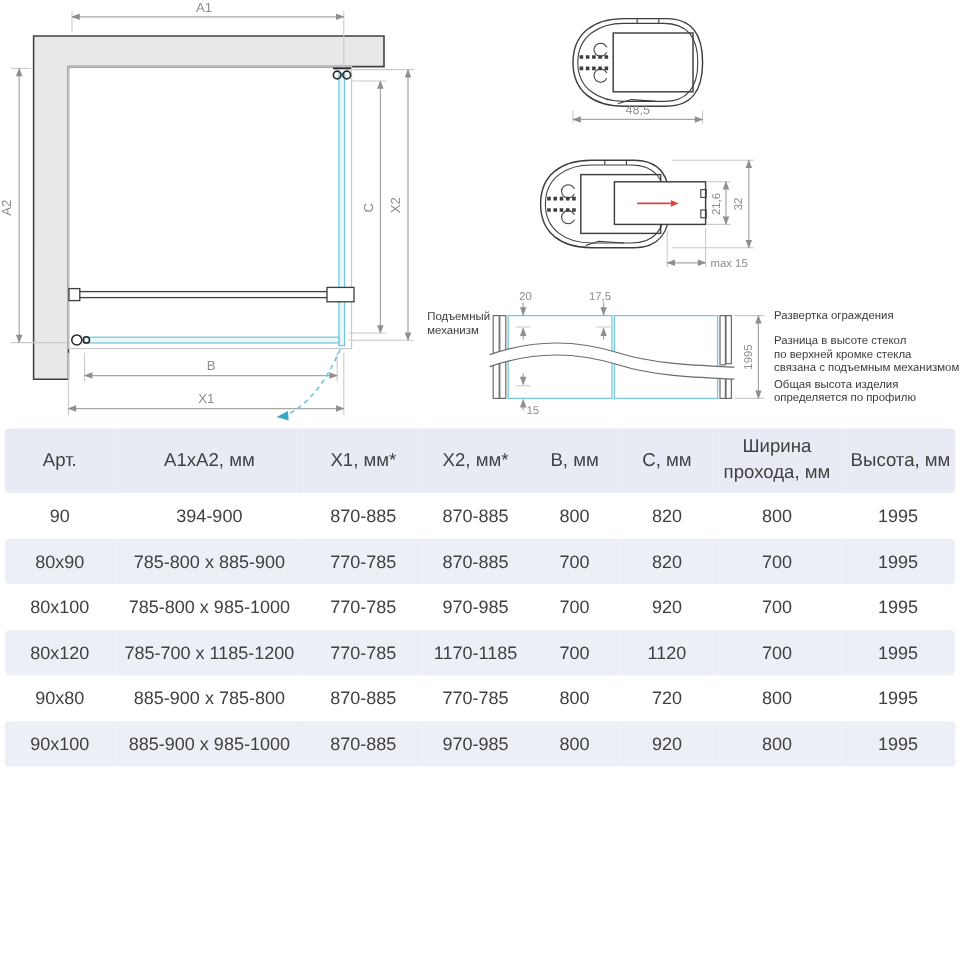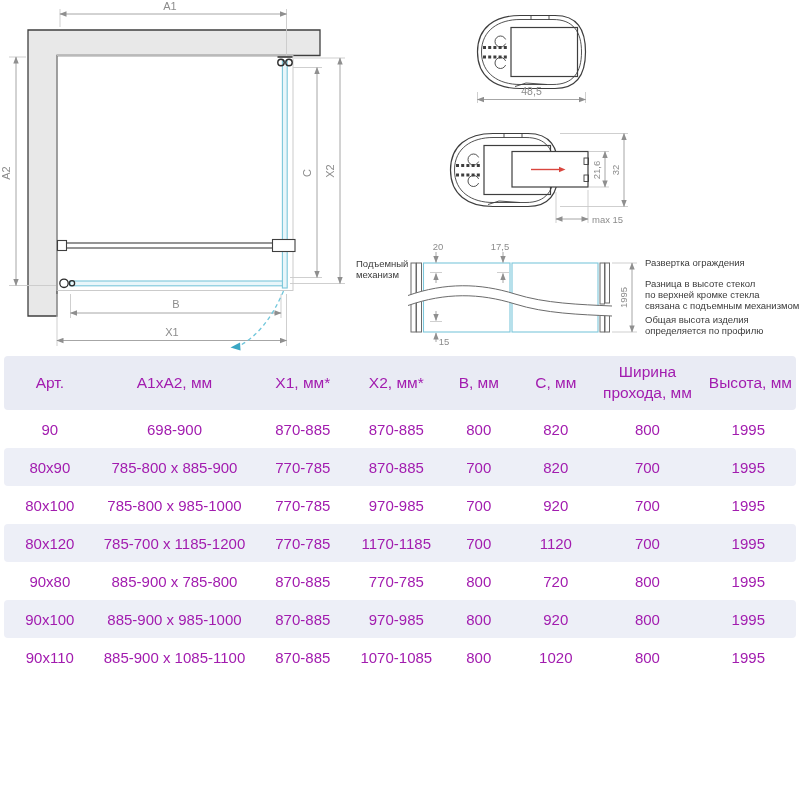--- a/index.html
+++ b/index.html
@@ -18,21 +18,21 @@
   .dimv{stroke:#a6a6a6;stroke-width:1;}
   .comb{stroke:#3e3e3e;stroke-width:3;stroke-dasharray:3 2.2;}
   .swing{fill:none;stroke:#6fc6db;stroke-width:1.3;stroke-dasharray:4 3.2;}
   .dt{fill:#8c8c8c;font-size:11px;}
   .dts{fill:#8c8c8c;font-size:9.5px;}
   .dtm{fill:#8c8c8c;font-size:10.5px;}
   .nt{fill:#3b3b3b;font-size:9.5px;}
 
   
   .tbl-wrap{padding:0 4px;}
-  table{width:100%;border-collapse:separate;border-spacing:0;table-layout:fixed;color:#a21caf;}
+  table{width:100%;border-collapse:separate;border-spacing:0;table-layout:fixed;color:#404040;}
   th.c0,td.c0{width:11.5%;} th.c1,td.c1{width:20.5%;} th.c2,td.c2{width:12.5%;}
   th.c3,td.c3{width:11%;}  th.c4,td.c4{width:9.5%;}  th.c5,td.c5{width:9.5%;}
   th.c6,td.c6{width:13.5%;} th.c7,td.c7{width:12%;}
   thead th{background:#e9ebf4;font-weight:400;font-size:15.5px;height:50px;
            vertical-align:middle;text-align:center;padding:2px 4px;line-height:1.35;}
   thead th:first-child{border-radius:4px 0 0 4px;}
   thead th:last-child{border-radius:0 4px 4px 0;text-align:right;}
   tbody td{font-size:15px;text-align:center;height:38px;padding:0 4px;background:#fff;}
   tbody tr:nth-child(even) td{background:#edeff7;}
   tbody tr:nth-child(even) td:first-child{border-radius:4px 0 0 4px;}
@@ -216,21 +216,21 @@
           <th class="c3">X2, мм*</th>
           <th class="c4">B, мм</th>
           <th class="c5">C, мм</th>
           <th class="c6">Ширина прохода, мм</th>
           <th class="c7">Высота, мм</th>
         </tr>
     </thead>
     <tbody>
         <tr>
           <td class="c0">90</td>
-          <td class="c1">698-900</td>
+          <td class="c1">394-900</td>
           <td class="c2">870-885</td>
           <td class="c3">870-885</td>
           <td class="c4">800</td>
           <td class="c5">820</td>
           <td class="c6">800</td>
           <td class="c7">1995</td>
         </tr>
         <tr>
           <td class="c0">80x90</td>
           <td class="c1">785-800 x 885-900</td>
@@ -274,28 +274,18 @@
         <tr>
           <td class="c0">90x100</td>
           <td class="c1">885-900 x 985-1000</td>
           <td class="c2">870-885</td>
           <td class="c3">970-985</td>
           <td class="c4">800</td>
           <td class="c5">920</td>
           <td class="c6">800</td>
           <td class="c7">1995</td>
         </tr>
-        <tr>
-          <td class="c0">90x110</td>
-          <td class="c1">885-900 x 1085-1100</td>
-          <td class="c2">870-885</td>
-          <td class="c3">1070-1085</td>
-          <td class="c4">800</td>
-          <td class="c5">1020</td>
-          <td class="c6">800</td>
-          <td class="c7">1995</td>
-        </tr>
       </tbody>
   </table>
 </div>
 
 
 
 
 </body></html>

